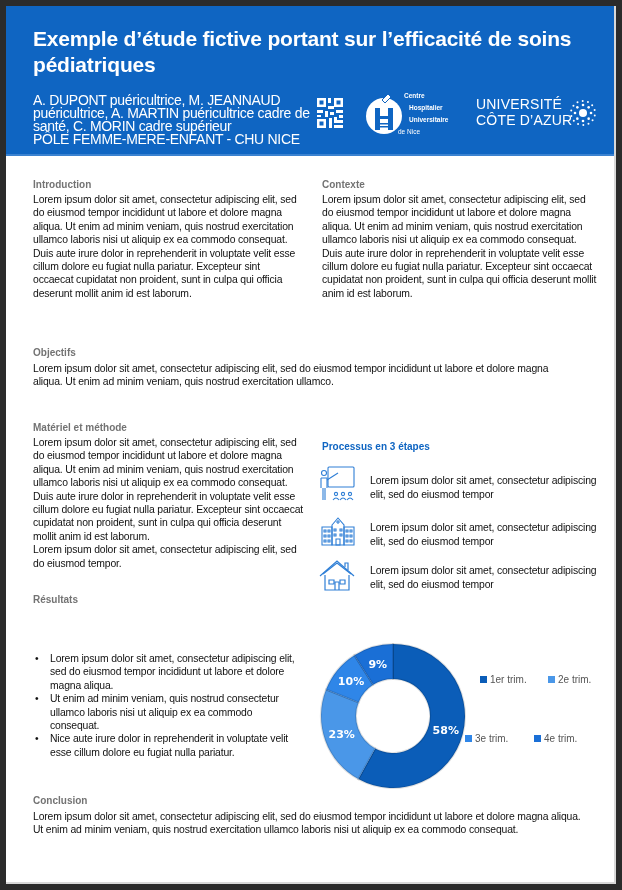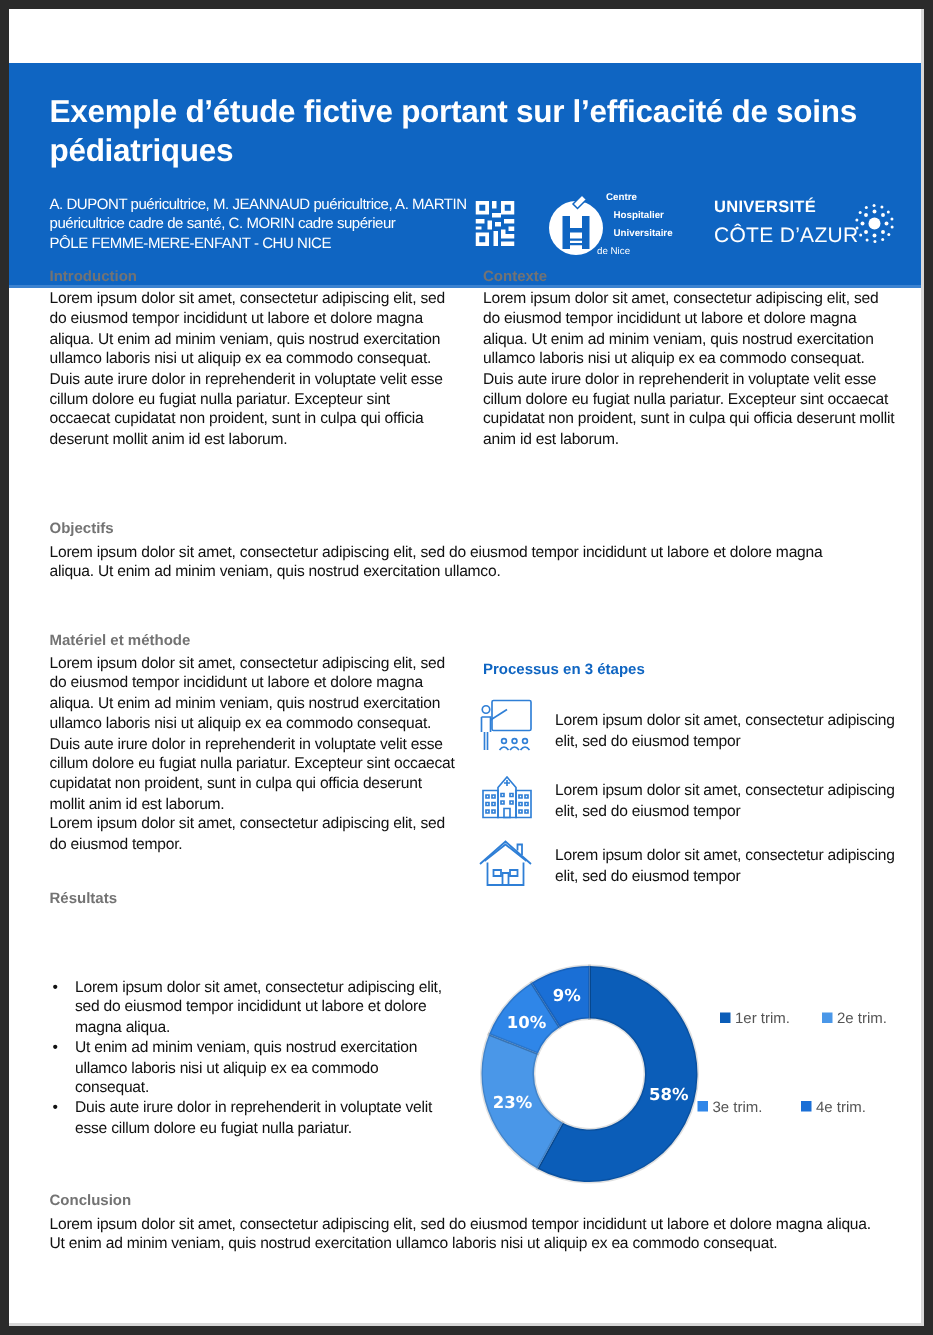--- a/index.html
+++ b/index.html
@@ -7,39 +7,39 @@
     width: 622px; height: 890px; background: #2b2b2b; position: relative; overflow: hidden;
     font-family: "Liberation Sans", sans-serif;
   }
   .page {
     position: absolute; left: 6px; top: 6px; width: 610px; height: 878px;
     background: #ffffff; border-right: 2px solid #d8d8d8; border-bottom: 2px solid #d8d8d8;
     box-sizing: border-box; overflow: hidden;
   }
   .header {
     position: absolute; left: 0; top: 0; width: 610px; height: 150px; background: #0f65c2;
-    border-bottom: 2px solid #3b82d0; box-sizing: border-box; margin-top: 36px;
+    border-bottom: 2px solid #3b82d0; box-sizing: border-box;
   }
   .title {
     position: absolute; left: 27px; top: 20px; width: 540px; color: #fff;
     font-weight: bold; font-size: 21px; line-height: 26px; letter-spacing: -0.2px;
   }
   .authors {
     position: absolute; left: 27px; top: 88px; width: 290px; color: #fff;
-    font-size: 10px; line-height: 13px; letter-spacing: -0.3px;
+    font-size: 14px; line-height: 13px; letter-spacing: -0.3px;
   }
   .logo-qr { position: absolute; left: 311px; top: 92px; width: 26px; height: 30px; }
   .logo-chu { position: absolute; left: 360px; top: 84px; width: 100px; height: 50px; }
   .chu-text {
     position: absolute; left: 38px; top: 0; color: #fff; font-weight: bold; font-size: 6.5px; line-height: 12px;
   }
   .chu-text div:nth-child(2), .chu-text div:nth-child(3) { padding-left: 5px; }
   .chu-text div:nth-child(4) { padding-left: 0; margin-left: -6px; font-weight: normal; }
   .logo-uca { position: absolute; left: 470px; top: 90px; width: 125px; height: 36px; color: #fff; }
-  .uca-line1 { position: absolute; left: 0; top: 0; font-size: 11px; letter-spacing: 0.2px; font-weight: bold; }
+  .uca-line1 { position: absolute; left: 0; top: 0; font-size: 14px; letter-spacing: 0.2px; font-weight: normal; }
   .uca-line2 { position: absolute; left: 0; top: 16px; font-size: 14px; font-weight: normal; letter-spacing: 0.2px; }
   .uca-star { position: absolute; left: 92px; top: 2px; width: 30px; height: 30px; }
 
   .h2 { position: absolute; color: #737373; font-weight: bold; font-size: 10px; line-height: 17px; }
   .body {
     position: absolute; color: #111; font-size: 10.4px; line-height: 13.4px; letter-spacing: -0.15px;
   }
   .h3 { position: absolute; color: #0f65c2; font-weight: bold; font-size: 10px; }
   .step { position: absolute; left: 312px; width: 280px; height: 36px; }
   .step svg { position: absolute; left: 0; top: 0; }
@@ -195,22 +195,22 @@
         <path d="M11 21 h5 v4 h-5z M22 21 h5 v4 h-5z"></path>
         <path d="M17 31 v-8 h4 v8"></path>
       </g>
     </svg>
     <div class="txt" style="top:5px">Lorem ipsum dolor sit amet, consectetur adipiscing elit, sed do eiusmod tempor</div>
   </div>
 
   <div class="h2" style="left:27px;top:585px">Résultats</div>
   <ul class="bullets">
     <li>Lorem ipsum dolor sit amet, consectetur adipiscing elit, sed do eiusmod tempor incididunt ut labore et dolore magna aliqua.</li>
-    <li>Ut enim ad minim veniam, quis nostrud exercitation ullamco laboris nisi ut aliquip ex ea commodo consequat.</li>
-    <li>Duis aute irure dolor in reprehenderit in voluptate velit esse cillum dolore eu fugiat nulla pariatur.</li>
+    <li>Ut enim ad minim veniam, quis nostrud consectetur ullamco laboris nisi ut aliquip ex ea commodo consequat.</li>
+    <li>Nice aute irure dolor in reprehenderit in voluptate velit esse cillum dolore eu fugiat nulla pariatur.</li>
   </ul>
 
   <div class="chart">
     <svg id="donut" width="170" height="160" viewBox="0 0 170 160" style="position:absolute;left:0;top:0">
         <path d="M87,10 A72,72 0 1 1 52.31373546467652,145.09408096315818 L69.17511405823655,114.42334716162296 A37,37 0 1 0 87,45 Z" fill="#0b5db8" stroke="rgba(0,0,0,0.12)" stroke-width="2"></path>
         <text x="139.7877822815104" y="99.55359885048458" text-anchor="middle" fill="#fff" font-size="11" font-weight="bold" font-family="&quot;DejaVu Sans&quot;, sans-serif">58%</text>
         <path d="M52.31373546467652,145.09408096315818 A72,72 0 0 1 20.056093016045892,55.49503220670322 L52.59827002213469,68.37939155066694 A37,37 0 0 0 69.17511405823655,114.42334716162296 Z" fill="#4a97e8" stroke="rgba(0,0,0,0.12)" stroke-width="2"></path>
         <text x="35.72199809199472" y="104.4612166533684" text-anchor="middle" fill="#fff" font-size="11" font-weight="bold" font-family="&quot;DejaVu Sans&quot;, sans-serif">23%</text>
         <path d="M20.056093016045892,55.49503220670322 A72,72 0 0 1 48.420470761512206,21.208389363854934 L67.17440858577712,50.75986675642545 A37,37 0 0 0 52.59827002213469,68.37939155066694 Z" fill="#2f86e8" stroke="rgba(0,0,0,0.12)" stroke-width="2"></path>
         <text x="45.007028268719466" y="51.26039255869643" text-anchor="middle" fill="#fff" font-size="11" font-weight="bold" font-family="&quot;DejaVu Sans&quot;, sans-serif">10%</text>

